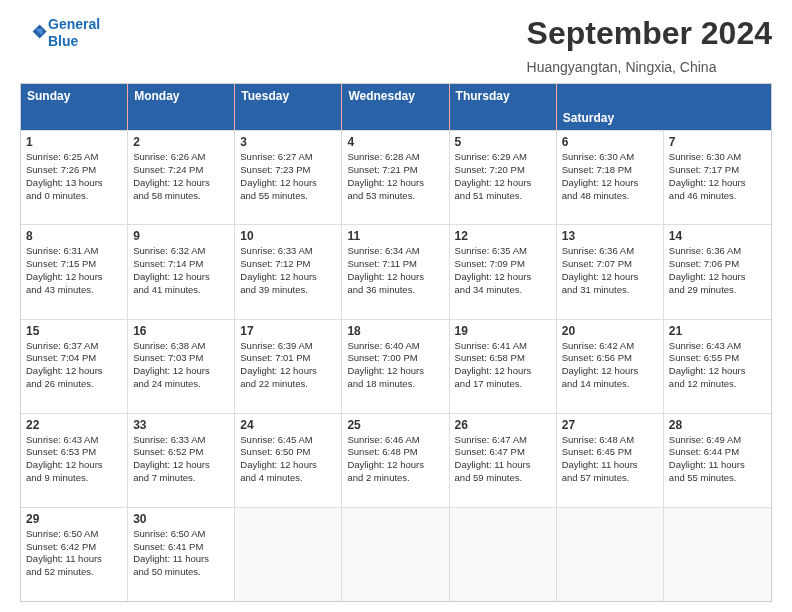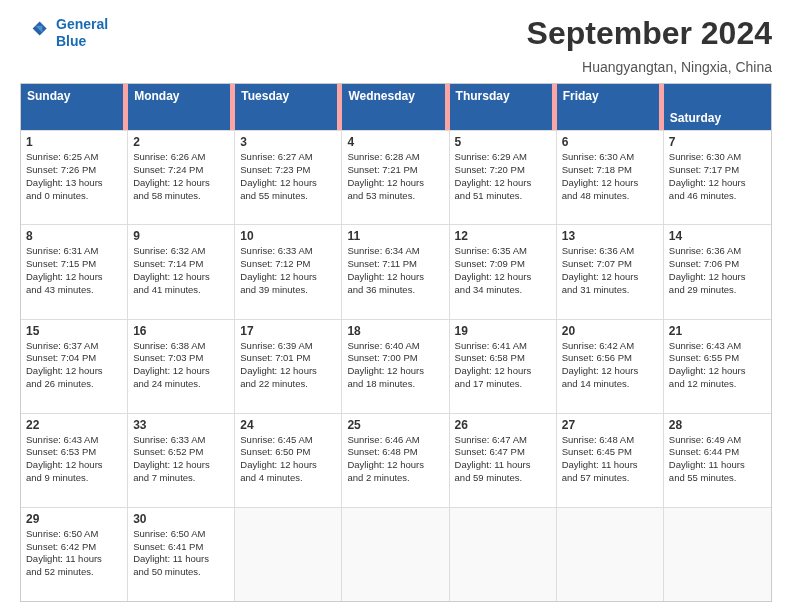--- a/index.html
+++ b/index.html
@@ -18,36 +18,35 @@
       flex-direction: column;
     }
     .header {
       display: flex;
       justify-content: space-between;
       align-items: flex-start;
       margin-bottom: 8px;
     }
     .logo {
       display: flex;
-      align-items: flex-start;
-      gap: 8px;
+      align-items: center;
+      gap: 0;
     }
     .logo-text {
       font-size: 14px;
       font-weight: bold;
       color: #333;
       line-height: 1.2;
     }
     .logo-text .blue { color: #1a6bb5; }
     .logo-icon {
       width: 28px;
       height: 28px;
     }
     .title-block {
-      text-align: right;
     }
     .main-title {
       font-size: 32px;
       font-weight: bold;
       color: #333;
       line-height: 1.1;
     }
     .subtitle {
       font-size: 14px;
       color: #555;
@@ -62,21 +61,21 @@
     .cal-header {
       display: grid;
       grid-template-columns: repeat(7, 1fr);
       background: #2962a6;
     }
     .cal-header-cell {
       color: white;
       font-weight: bold;
       font-size: 12px;
       padding: 5px 6px;
-      border-right: 5px solid #fca5a5;
+      border-right: 1px solid #fca5a5;
     }
     .cal-header-cell:last-child { border-right: none; margin-top: 22px; }
     .cal-body {
       flex: 1;
       display: flex;
       flex-direction: column;
     }
     .cal-row {
       display: grid;
       grid-template-columns: repeat(7, 1fr);
@@ -127,21 +126,20 @@
     </div>
   </div>
 
   <div class="calendar">
     <div class="cal-header">
       <div class="cal-header-cell">Sunday</div>
       <div class="cal-header-cell">Monday</div>
       <div class="cal-header-cell">Tuesday</div>
       <div class="cal-header-cell">Wednesday</div>
       <div class="cal-header-cell">Thursday</div>
-      <div class="cal-header-cell">Friday</div>
       <div class="cal-header-cell">Saturday</div>
     </div>
     <div class="cal-body" id="cal-body">
     <div class="cal-row">
           <div class="cal-cell">
             <span class="day-num">1</span>
             <span class="cell-line">Sunrise: 6:25 AM</span>
             <span class="cell-line">Sunset: 7:26 PM</span>
             <span class="cell-line">Daylight: 13 hours</span>
             <span class="cell-line">and 0 minutes.</span>

